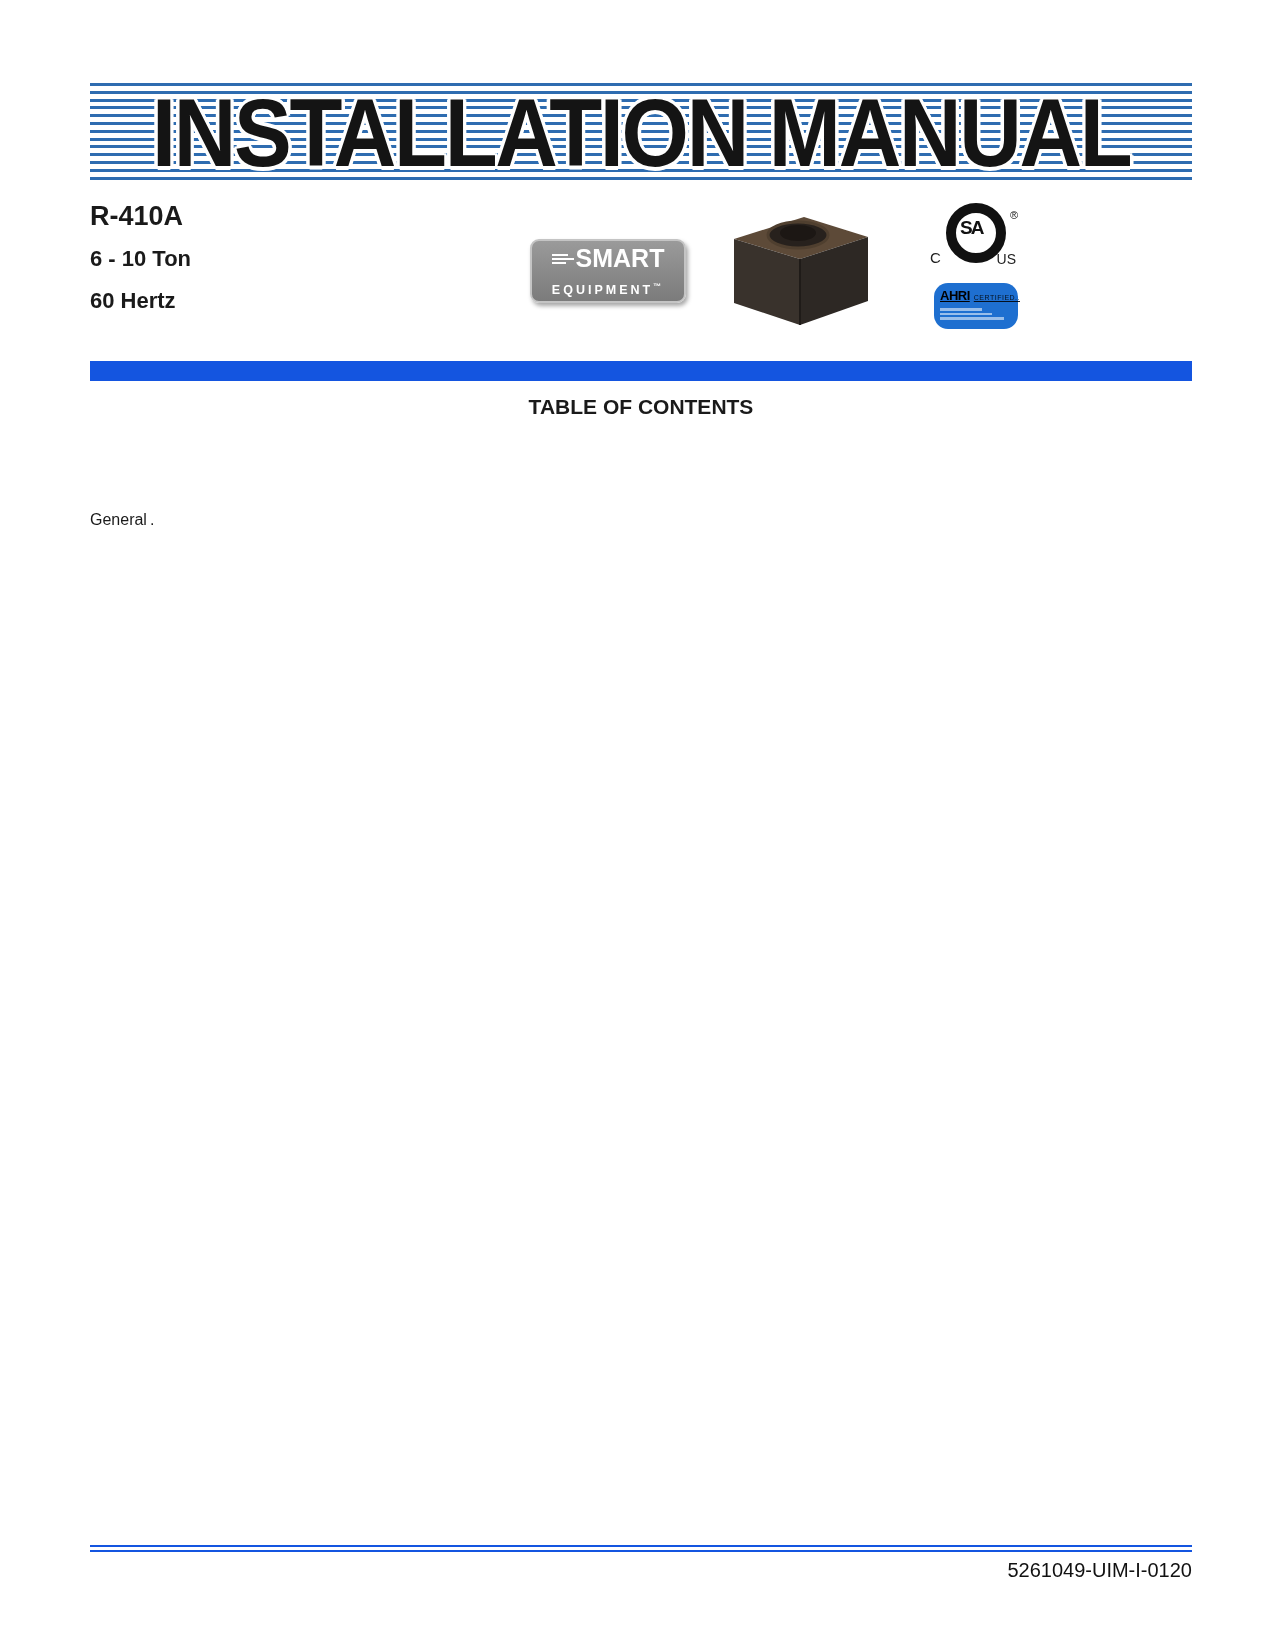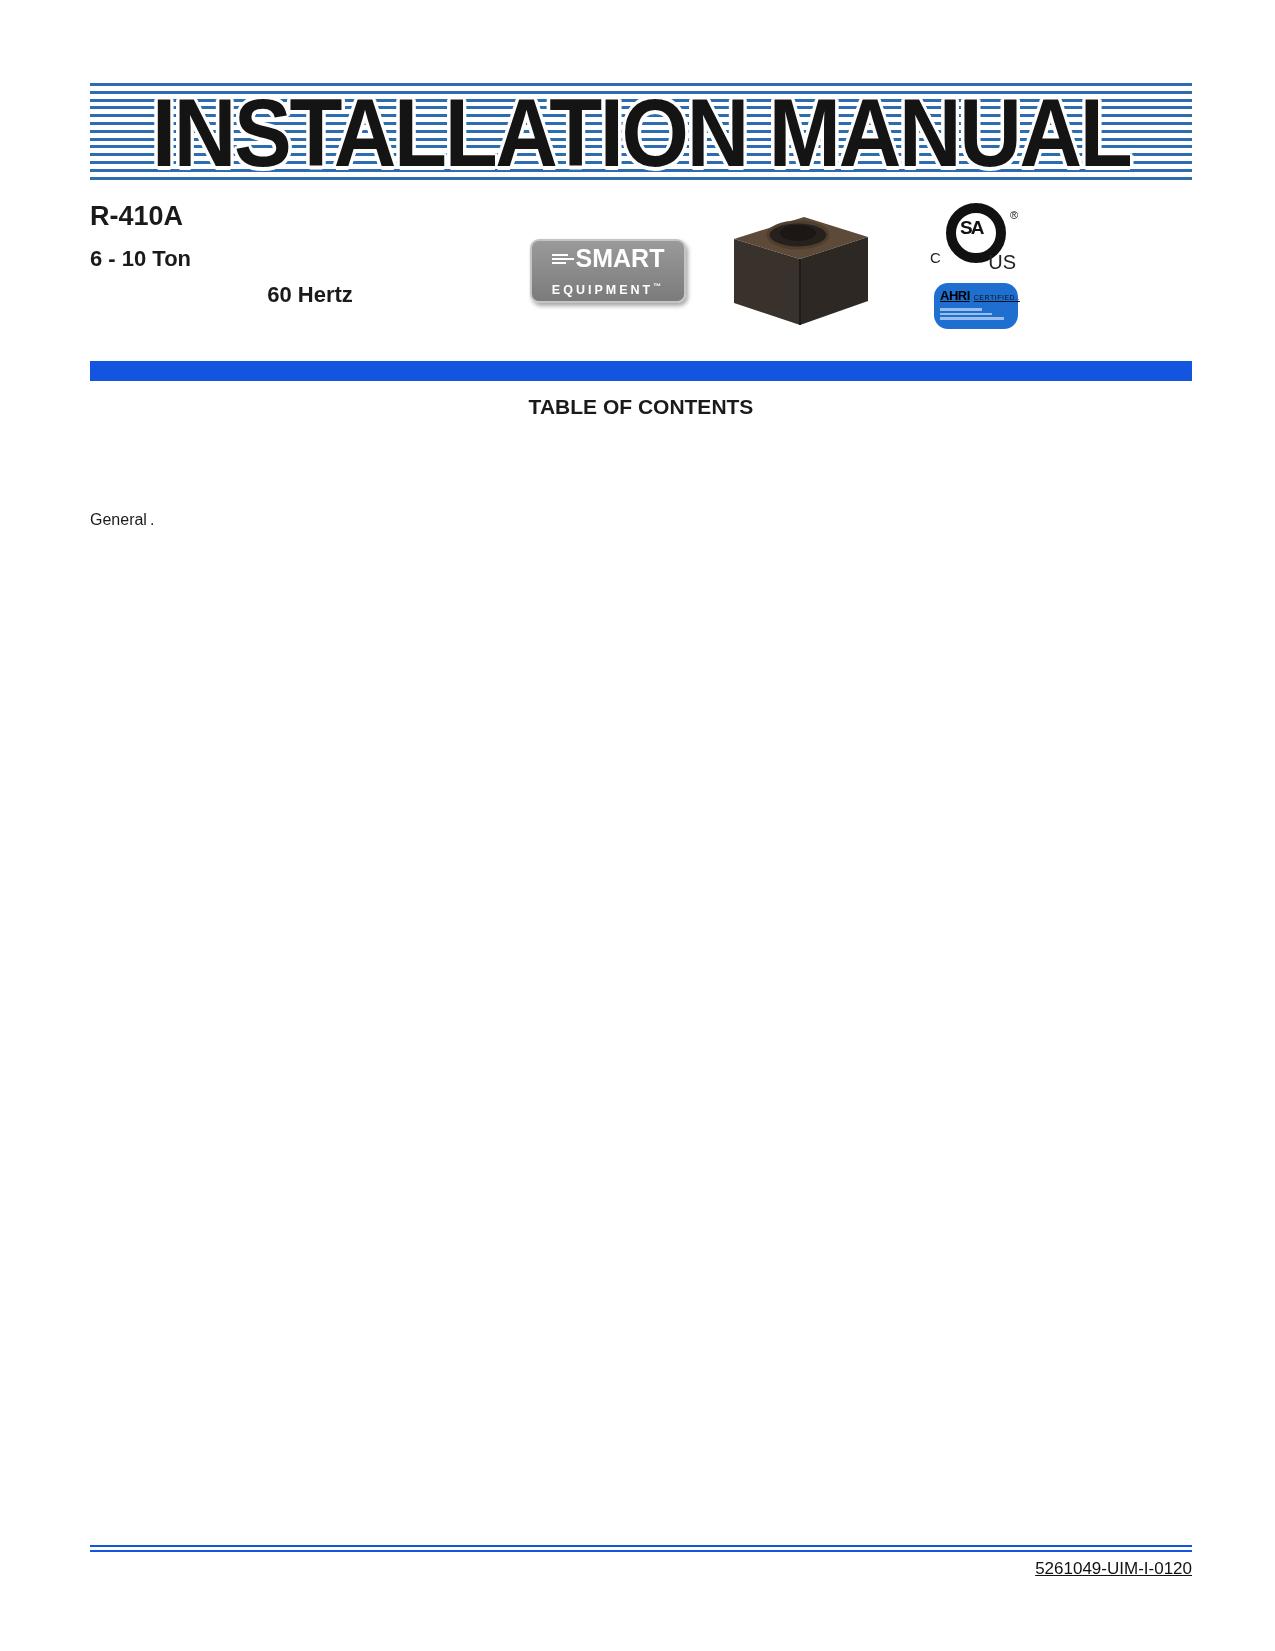--- a/index.html
+++ b/index.html
@@ -18,21 +18,21 @@
     font-weight:bold;font-size:76px;line-height:76px;white-space:nowrap;color:#141414;
     transform:scale(1.14,1.28);letter-spacing:-2px;
     text-shadow:3px 0 0 #fff,-3px 0 0 #fff,0 3px 0 #fff,0 -3px 0 #fff,2px 2px 0 #fff,-2px -2px 0 #fff,2px -2px 0 #fff,-2px 2px 0 #fff;
   }
   
   .header-row{display:flex;margin-top:18px;height:138px;}
   .product-info{width:440px;flex:0 0 auto;}
   .p-big{font-size:27px;font-weight:bold;line-height:31px;}
   .p-med{font-size:22px;font-weight:bold;}
   .tonnage{margin-top:14px;}
-  .hertz{margin-top:10px;text-align:center;}
+  .hertz{margin-top:16px;}
   .logos{flex:1;display:flex;align-items:flex-start;}
   
   .smart-badge{
     margin-top:38px;width:152px;height:60px;border-radius:9px;flex:0 0 auto;
     background:linear-gradient(#9a9a9a,#7b7b7b);
     border:2px solid #c4c4c4;box-shadow:2px 3px 4px rgba(0,0,0,.35);
     display:flex;flex-direction:column;align-items:center;justify-content:center;color:#fff;
   }
   .smart-line1{font-size:25px;font-weight:bold;letter-spacing:0;display:flex;align-items:center;}
   .speed-lines{display:inline-block;margin-right:2px;}
@@ -45,21 +45,21 @@
   
   .cert-col{margin-left:52px;display:flex;flex-direction:column;align-items:center;flex:0 0 auto;}
   .csa{position:relative;width:92px;height:76px;text-align:center;}
   .csa-ring{
     position:absolute;left:16px;top:2px;width:40px;height:40px;border-radius:50%;
     border:10px solid #111;
   }
   .csa-sa{position:absolute;left:30px;top:16px;font-weight:bold;font-size:19px;color:#111;letter-spacing:-2px;}
   .csa-reg{position:absolute;right:4px;top:8px;font-size:11px;color:#111;}
   .csa-c{position:absolute;left:0px;top:48px;font-size:15px;color:#222;}
-  .csa-us{position:absolute;right:6px;top:50px;font-size:20px;color:#222;}
+  .csa-us{position:absolute;right:6px;top:50px;font-size:14px;color:#222;}
   .ahri{
     margin-top:6px;width:84px;height:46px;background:#1e6fd0;border-radius:14px;
     color:#000000;padding:5px 6px;box-sizing:border-box;text-decoration:underline;
   }
   .ahri-top{display:flex;align-items:baseline;}
   .ahri-name{font-size:13px;font-weight:bold;letter-spacing:-0.5px;}
   .ahri-cert{font-size:7px;margin-left:4px;opacity:.85;letter-spacing:.5px;}
   .ahri-lines{margin-top:5px;}
   .ahri-lines i{display:block;height:2.5px;background:#ffffff;opacity:.55;margin:2px 0;}
   .al1{width:42px;}.al2{width:52px;}.al3{width:64px;}
@@ -72,21 +72,21 @@
   .col.right{padding-left:20px;}
   .row{display:flex;align-items:baseline;font-size:16px;line-height:19.5px;}
   .row .label{white-space:nowrap;}
   .row .leader{flex:1 1 auto;overflow:hidden;white-space:nowrap;padding:0 3px;}
   .row .leader::after{content:". . . . . . . . . . . . . . . . . . . . . . . . . . . . . . . . . . . . . . . . . . . . . . . . . . . . . . . .";letter-spacing:1px;}
   .row .page{flex:0 0 auto;min-width:20px;text-align:right;}
   .row.ind2{padding-left:36px;}
   
   .footer{position:absolute;left:90px;right:83px;top:1545px;}
   .frule{height:2px;background:#1455e0;margin-bottom:3px;}
-  .doc-number{text-align:right;font-size:17px;margin-top:7px;color:#111;text-decoration:underline;}
+  .doc-number{text-align:right;font-size:20px;margin-top:7px;color:#111;}
 </style>
 </head>
 <body>
 
 <div class="page">
 
   <div class="banner">
     <div class="banner-title">INSTALLATION MANUAL</div>
   </div>
 

